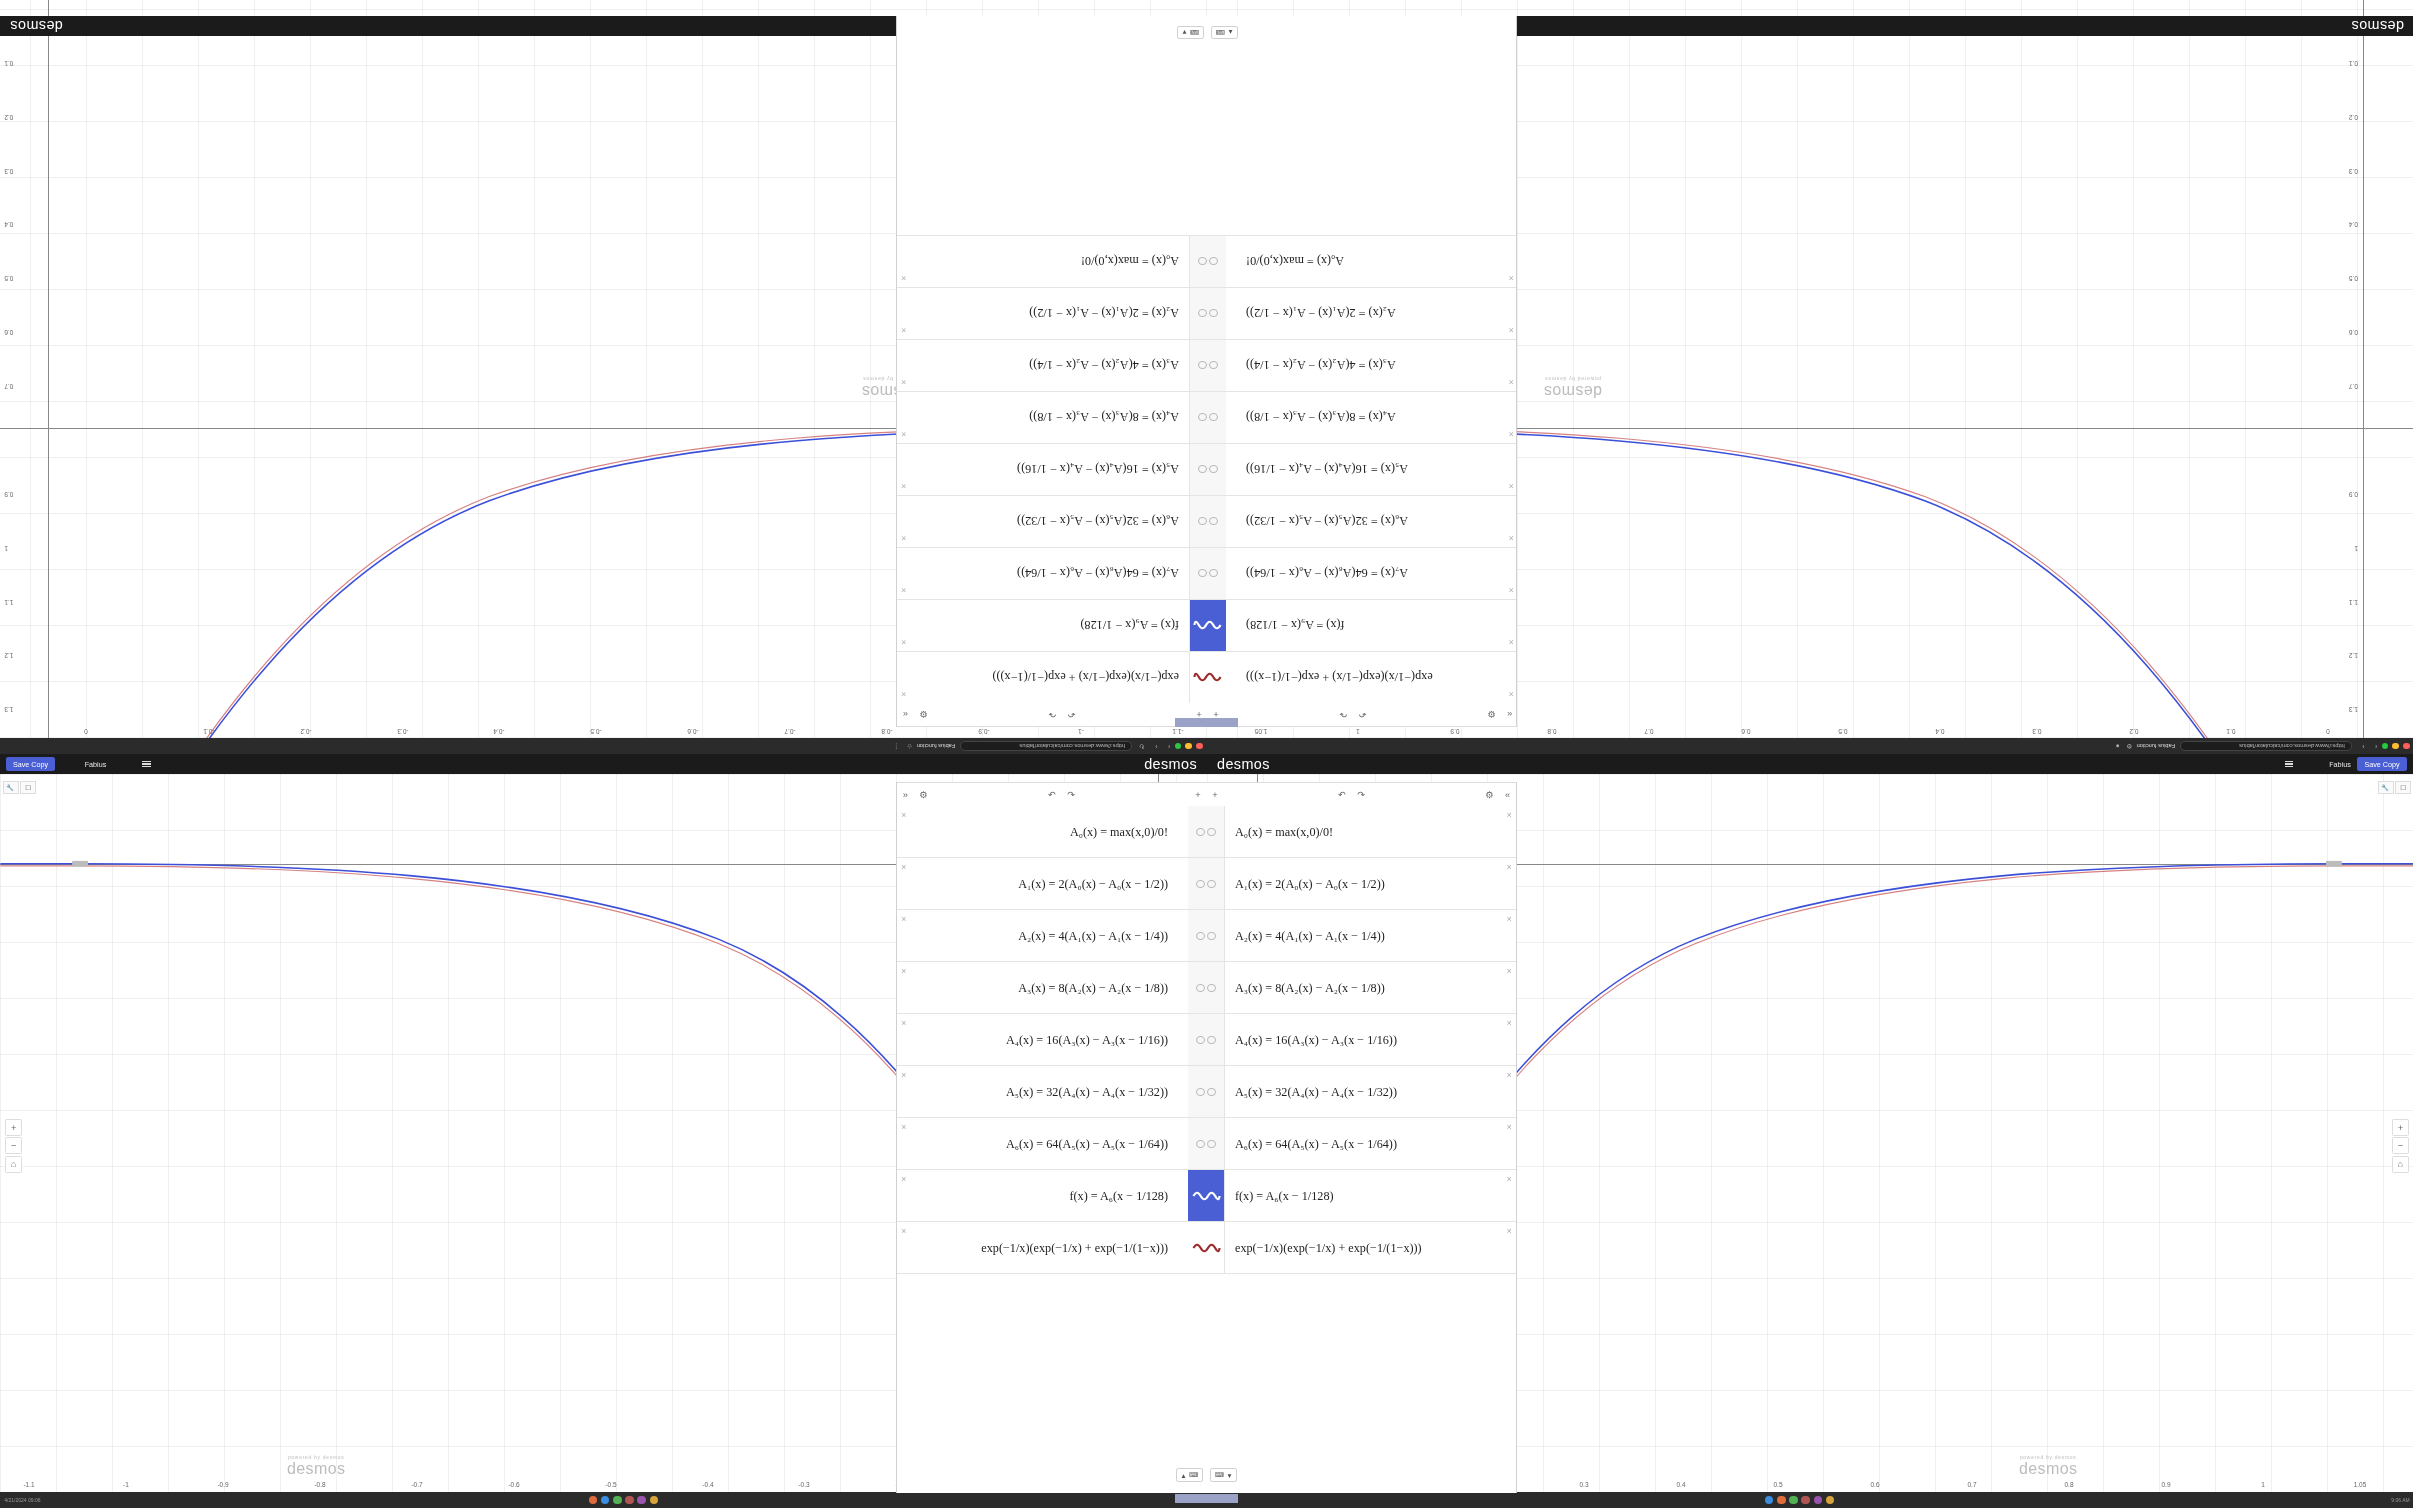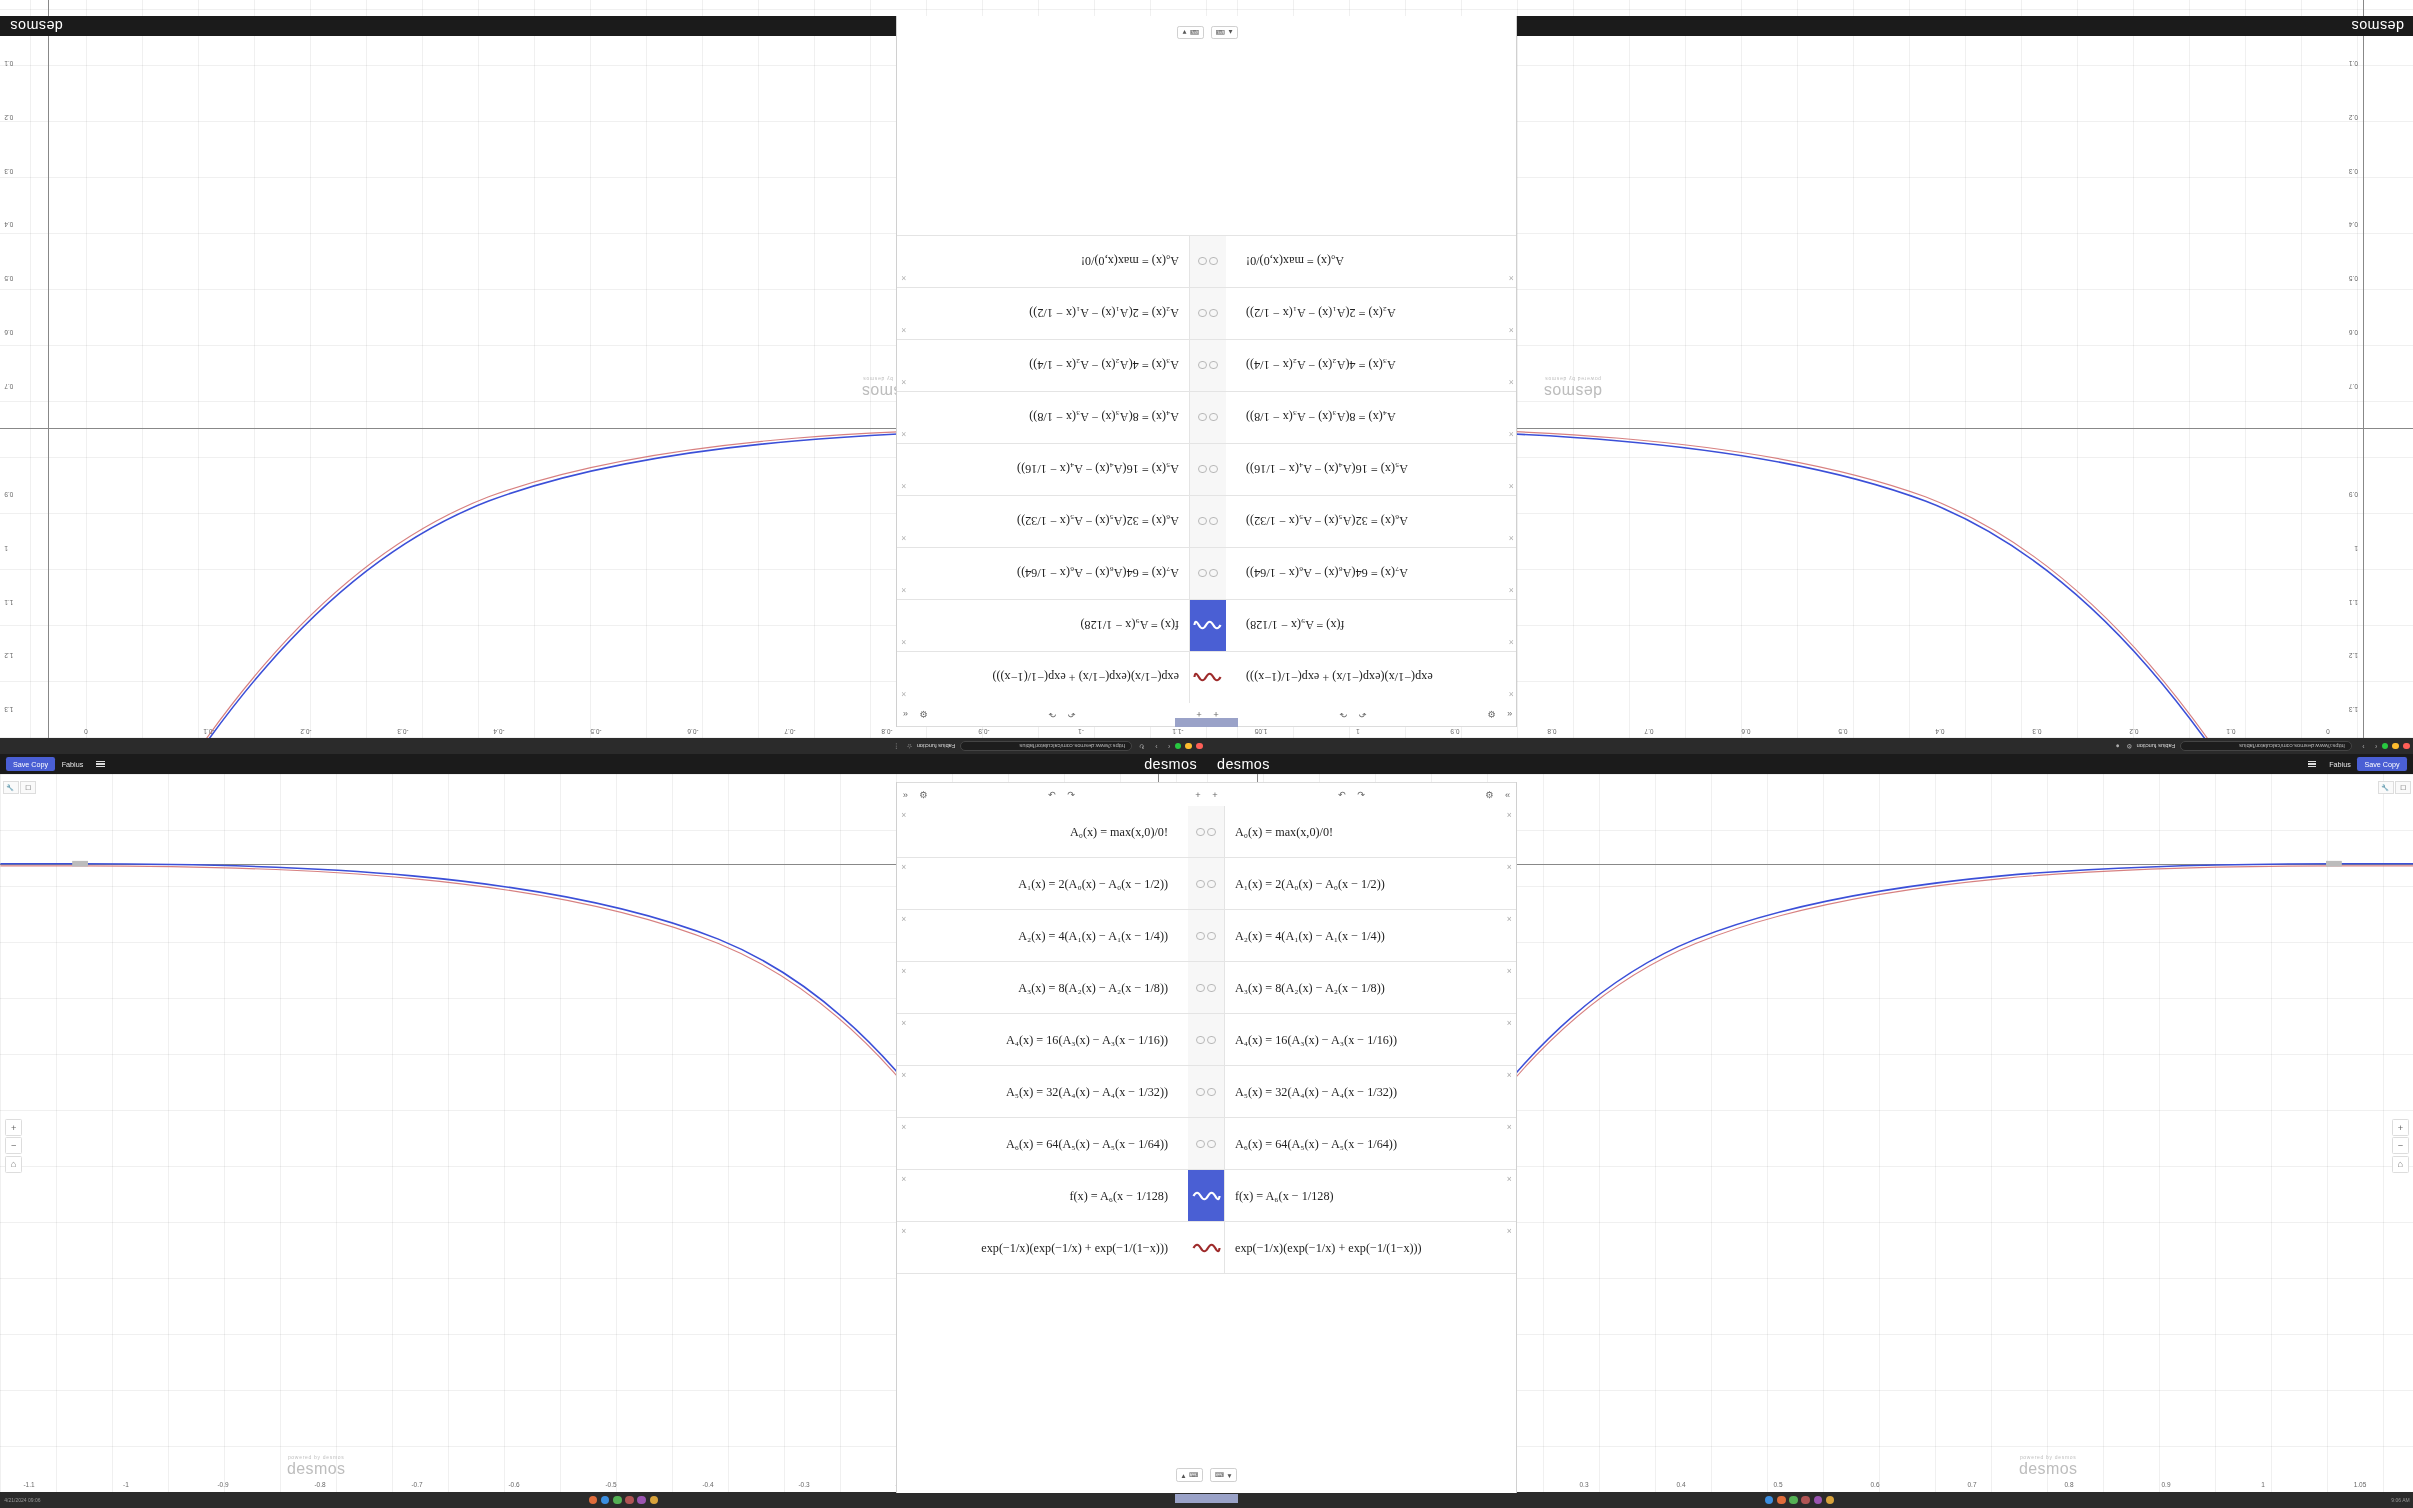--- a/index.html
+++ b/index.html
@@ -126,21 +126,21 @@
 
   
   .blackbar {
     position:absolute; left:0; width:100%; height:20px; background:#1b1b1b;
     display:flex; align-items:center; color:#e8e8e8; font-size:7.2px;
   }
   .savecopy {
     background:#4a5fd4; color:#fff; border-radius:2.2px; padding:2.2px 7.2px;
     font-size:7.2px;
   }
-  .bb-item { display:flex; align-items:center; gap:3.6px; padding:0 6.5px; }
+  .bb-item { display:flex; align-items:center; gap:3.6px; padding:0 6.5px;margin-left:23px; }
   .hamb { display:inline-block; width:8.6px; }
   .hamb span { display:block; height:1.1px; background:#ddd; margin:1.4px 0; }
   .brand { font-size:14.4px; color:#fff; letter-spacing:0.4px; }
 
   .footerbar {
     position:absolute; left:0; width:100%; height:16px; background:#2b2b2b;
     display:flex; align-items:center; gap:3.6px; padding:0 4.3px;
     color:#bbb; font-size:5.7px; overflow:hidden;
   }
   .taskicon { width:8px;height:8px;border-radius:1.4px;display:inline-block; }

